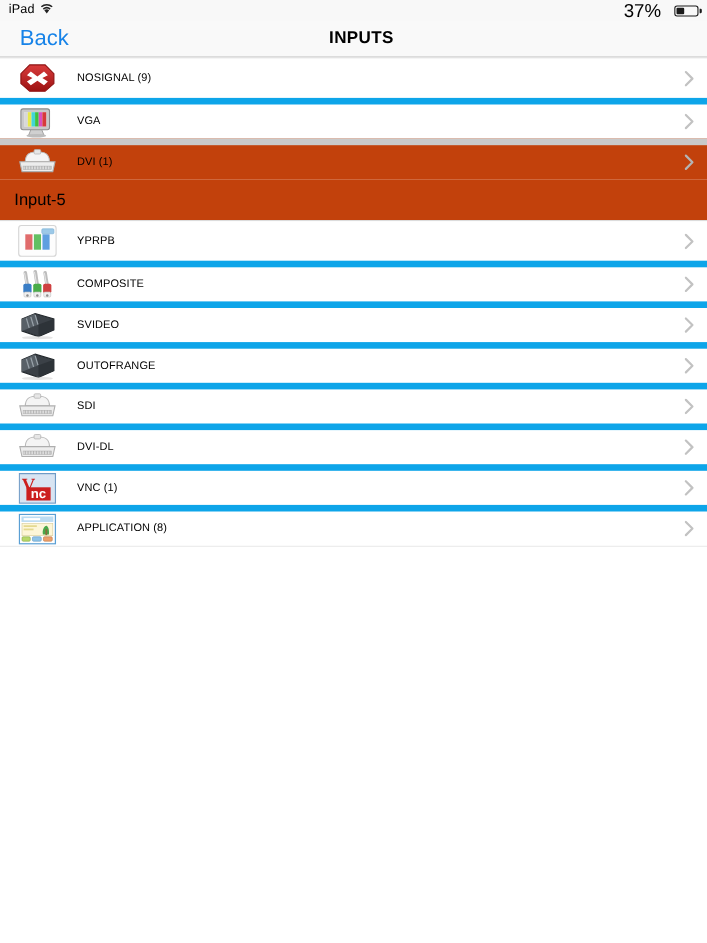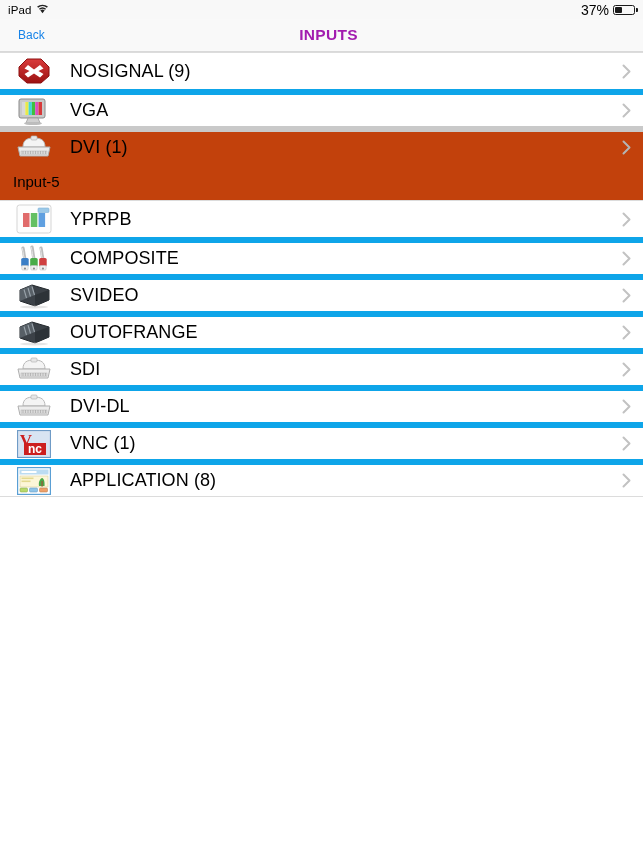--- a/index.html
+++ b/index.html
@@ -32,22 +32,22 @@
     text-align: center;
     font-size: 11.5px;
     font-weight: bold;
     letter-spacing: 0.1px;
     pointer-events: none;
   }
   .status-right {
     margin-left: auto;
     display: flex;
     align-items: center;
-    gap: 4px;
-    font-size: 14px;
+    gap: 12px;
+    font-size: 17px;
     justify-content: center;
   }
   .battery {
     position: relative;
     width: 22px; height: 10px;
     border: 1px solid #1a1a1a;
     border-radius: 2.5px;
   }
   .battery::after {
     content: "";
@@ -69,34 +69,34 @@
     height: 33px;
     background: #f9f9f9;
     border-bottom: 1px solid #d9d9d9;
     display: flex;
     align-items: center;
     position: relative;
     padding: 0 14px;
   }
   .nav-back {
     color: #1783e8;
-    font-size: 12px;
+    font-size: 20px;
     background: none;
     border: none;
     font-family: inherit;
     cursor: pointer;
     padding: 2px 4px;
   }
   .nav-title {
     position: absolute;
     left: 0; right: 0;
     text-align: center;
     font-size: 15.5px;
     font-weight: bold;
-    color: #a21caf;
+    color: #000000;
     letter-spacing: 0.3px;
     pointer-events: none;
     padding-left: 14px;
   }
 
   
   .list { background: #ffffff; }
   .section-header {
     height: 37px;
     display: flex;
@@ -121,21 +121,21 @@
   .row.selected { background: #c2410c; border-top-color: #c9c9c9; }
   .row-icon {
     width: 40px; height: 29px;
     flex: 0 0 40px;
     margin-right: 16px;
     display: flex;
     align-items: center;
     justify-content: center;
   }
   .row-label {
-    font-size: 18px;
+    font-size: 10px;
     color: #000;
     letter-spacing: 0.1px;
     flex: 1;
   }
   .chevron {
     flex: 0 0 auto;
     display: flex;
     align-items: center;
     color: #c2c2c2;
   }

